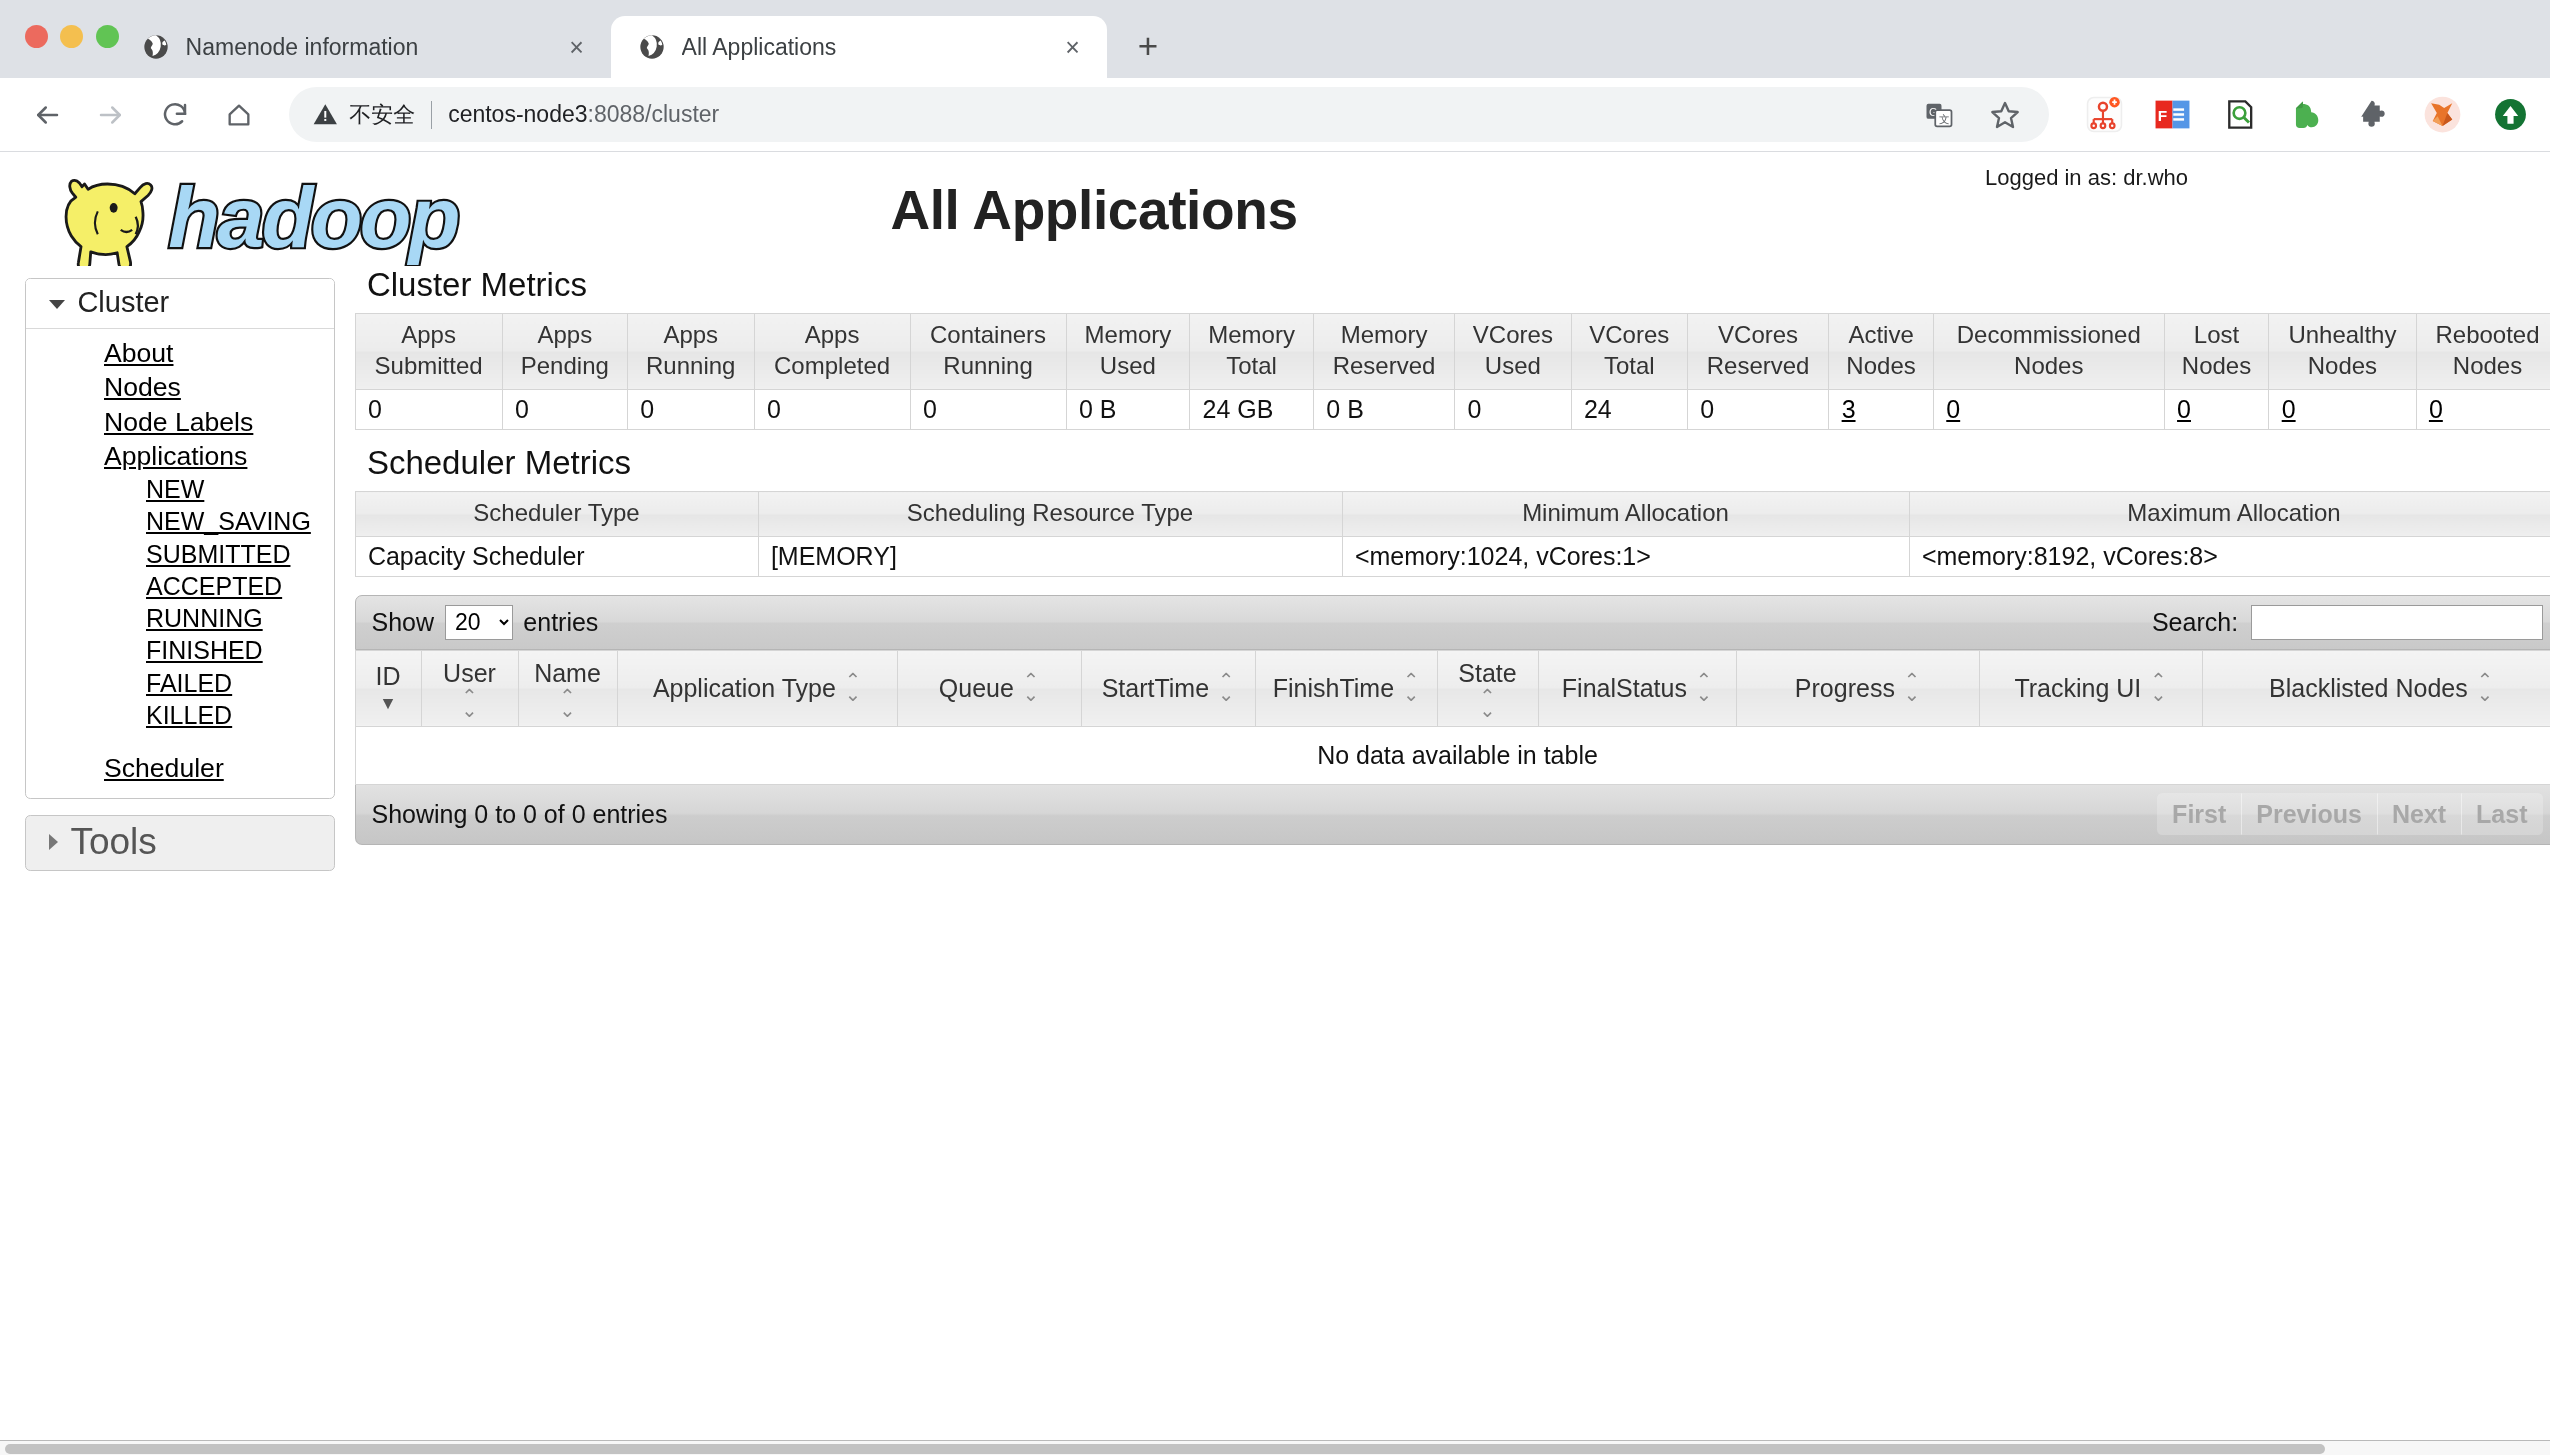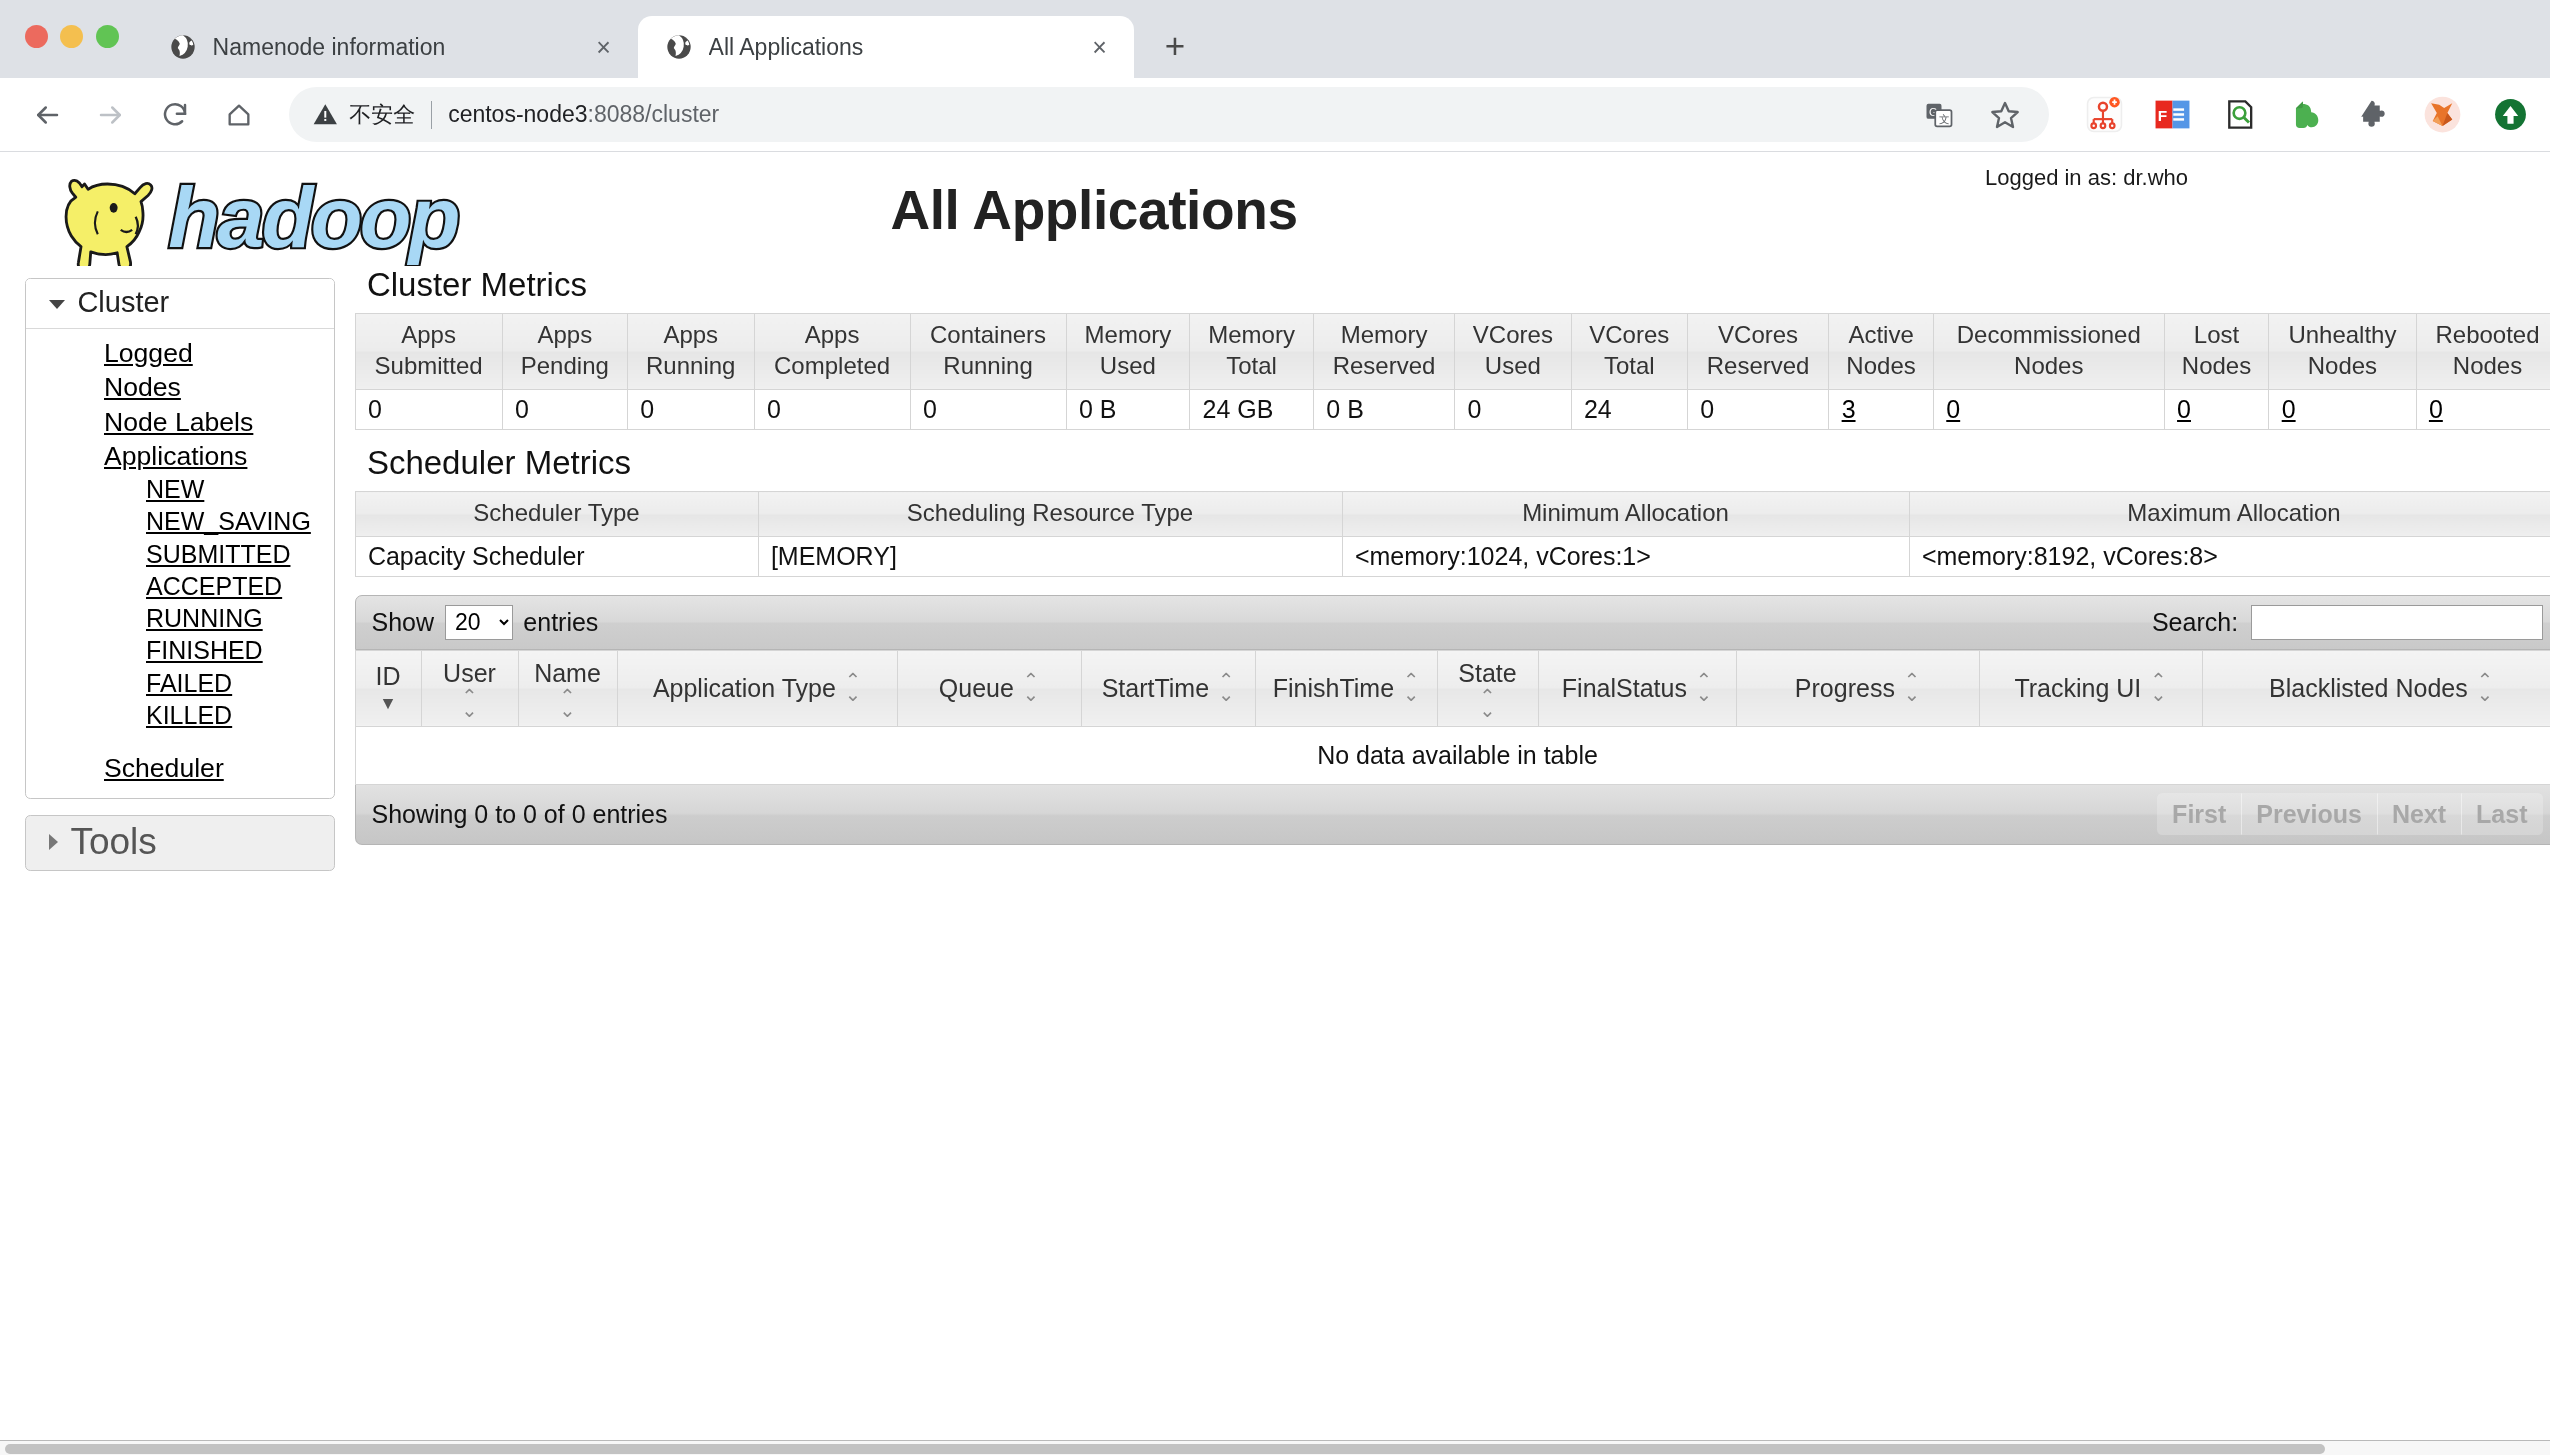--- a/index.html
+++ b/index.html
@@ -11,21 +11,21 @@
     font-family: "Liberation Sans", sans-serif;
   }
 
   
   .browser { width: 2550px; height: 1456px; position: relative; background:#fff; }
 
   .tabstrip {
     height: 78px;
     background: #dee1e6;
     display: flex;
-    padding-left: 30px;
+    padding-left: 3px;
     position: relative;
   }
   .traffic-lights {
     display: flex; align-items: center; gap: 12.4px;
     position: absolute; left: 25px; top: 25px;
   }
   .tl { width: 23px; height: 23px; border-radius: 50%; }
   .tl.red { background: #ec6a5e; }
   .tl.yellow { background: #f4bf4f; }
   .tl.green { background: #61c454; }
@@ -493,21 +493,21 @@
 
       <div class="body-wrap">
 
         <div class="sidebar">
           <div class="navblock">
             <div class="navhead">
               <span class="caret"></span>
               <span>Cluster</span>
             </div>
             <div class="navbody">
-              <a class="navlink">Logged</a>
+              <a class="navlink">About</a>
               <a class="navlink">Nodes</a>
               <a class="navlink">Node Labels</a>
               <a class="navlink">Applications</a>
               <a class="navlink sub">NEW</a>
               <a class="navlink sub">NEW_SAVING</a>
               <a class="navlink sub">SUBMITTED</a>
               <a class="navlink sub">ACCEPTED</a>
               <a class="navlink sub">RUNNING</a>
               <a class="navlink sub">FINISHED</a>
               <a class="navlink sub">FAILED</a>

